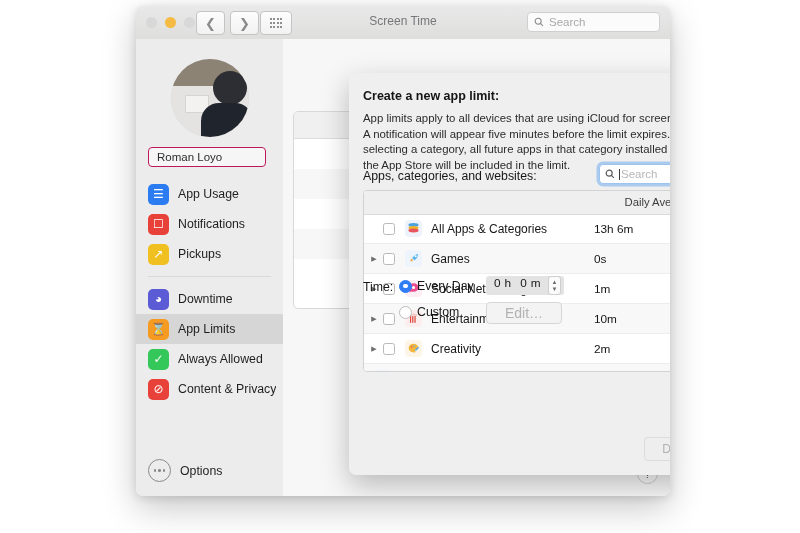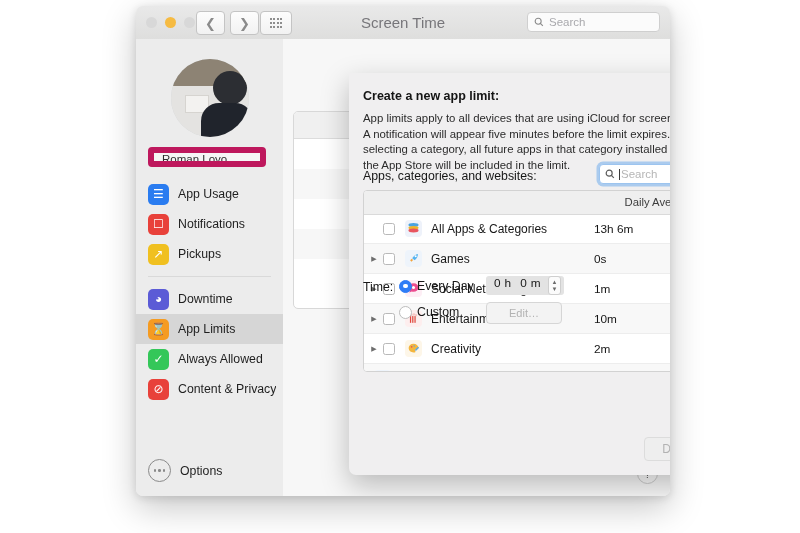--- a/index.html
+++ b/index.html
@@ -36,21 +36,21 @@
   .gridbtn{
     position:absolute;left:124px;top:5px;width:30px;height:22px;
     border:1px solid #c4c4c4;border-radius:4px;
     background:linear-gradient(#fdfdfd,#f2f2f2);
     display:flex;align-items:center;justify-content:center;
   }
   .griddots{display:grid;grid-template-columns:repeat(4,2px);gap:1.6px;}
   .griddots i{width:2px;height:2px;background:#8e8e8e;display:block;}
   .wtitle{
     position:absolute;left:0;right:0;top:8px;text-align:center;
-    font-size:15px;color:#77767a;
+    font-size:12px;color:#77767a;
   }
   .wsearch{
     position:absolute;right:10px;top:6px;width:133px;height:20px;
     background:#fbfbfb;border:1px solid #cfcfcf;border-radius:4px;
     display:flex;align-items:center;padding:0 6px;box-sizing:border-box;
   }
   .wsearch .lbl{font-size:11.5px;color:#a9a9ad;margin-left:5px;}
 
   
   .wbody{position:absolute;left:0;top:33px;right:0;bottom:0;}
@@ -62,22 +62,22 @@
     position:absolute;left:35px;top:20px;width:78px;height:78px;border-radius:50%;
     overflow:hidden;background:#cfd3d6;
   }
   .avatar .wall{position:absolute;left:0;top:0;right:0;height:34%;background:#8d8374;}
   .avatar .wall2{position:absolute;left:0;top:34%;right:0;bottom:0;background:#e4e3e1;}
   .avatar .head{position:absolute;right:2px;top:12px;width:34px;height:34px;border-radius:50%;background:#2c2e33;}
   .avatar .body{position:absolute;right:-4px;bottom:0;width:52px;height:34px;border-radius:18px 18px 0 0;background:#20242c;}
   .avatar .frame{position:absolute;left:14px;top:46%;width:22px;height:16px;background:#f3f2f0;border:1px solid #d6d4d0;}
   .namebtn{
     position:absolute;left:12px;top:108px;width:118px;height:20px;
-    background:#f6f6f6;border:6px solid #be185d;border-radius:4px;
-    display:flex;padding-left:8px;box-sizing:border-box;
+    background:#f6f6f6;border:1px solid #be185d;border-radius:4px;
+    display:flex;align-items:center;padding-left:8px;box-sizing:border-box;
     font-size:11.5px;color:#2e2e2e;overflow:hidden;white-space:nowrap;
   }
   .navlist{position:absolute;left:0;top:140px;right:0;}
   .navrow{
     position:relative;height:30px;display:flex;align-items:center;
     padding-left:12px;box-sizing:border-box;
   }
   .navrow.sel{background:#d6d6d6;}
   .navicon{
     width:21px;height:21px;border-radius:5px;flex:0 0 auto;
@@ -210,21 +210,21 @@
   .stepper .val{font-size:11.8px;color:#171717;letter-spacing:.3px;}
   .steparrows{
     margin-left:7px;width:11px;height:17px;background:#fbfbfb;border:1px solid #cfcfcf;
     border-radius:3px;display:flex;flex-direction:column;align-items:center;
     justify-content:center;gap:2px;color:#6a6a6a;font-size:6px;line-height:5px;
   }
   .editbtn{
     position:absolute;left:137px;top:229px;width:74px;height:20px;
     background:#f3f3f3;border:1px solid #d6d6d6;border-radius:4px;
     display:flex;align-items:center;justify-content:center;
-    font-size:11px;color:#b2b2b2;
+    font-size:14px;color:#b2b2b2;
   }
   .sheet-actions{position:absolute;right:14px;bottom:14px;display:flex;gap:9px;}
   .btn{
     height:22px;padding:0 17px;border-radius:4px;
     display:flex;align-items:center;justify-content:center;font-size:12px;
   }
   .btn.cancel{background:#fdfdfd;border:1px solid #c4c4c4;color:#1b1b1b;}
   .btn.done{background:#eeeeee;border:1px solid #dcdcdc;color:#b2b2b2;}
 </style>
 </head>

